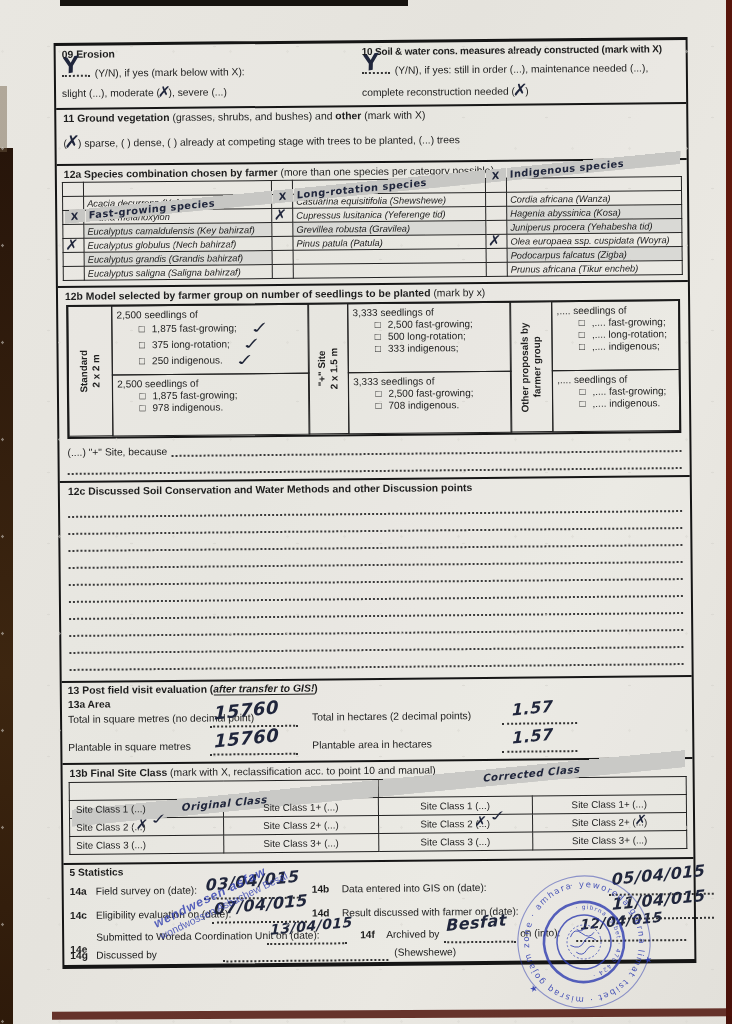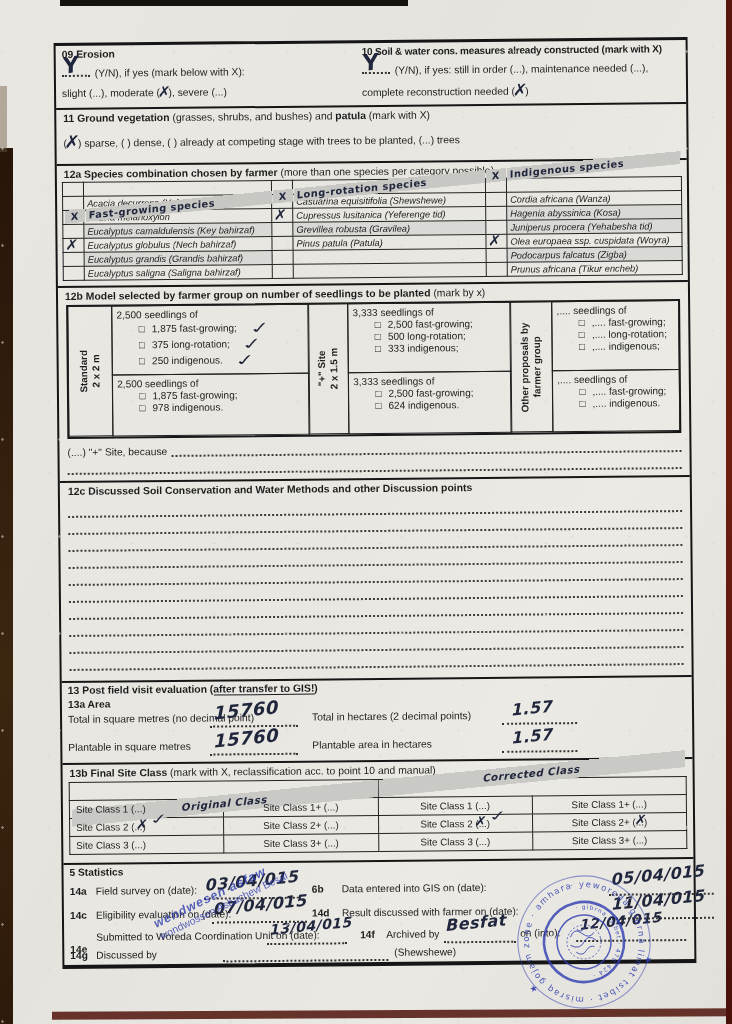--- a/index.html
+++ b/index.html
@@ -66,21 +66,21 @@
   .bec1{display:flex;align-items:flex-end;gap:4px;}
   .dotfill{flex:1;border-bottom:2px dotted #3a3a3a;height:9px;}
   .dotrow{height:15px;border-bottom:2px dotted #3a3a3a;}
 
   
   .s12c{padding:3px 8px 10px;}
 
   
   .s13{position:relative;height:80px;font-size:10.3px;}
   .abs{position:absolute;white-space:nowrap;}
-  .u{border-bottom:1.3px solid #1d1d1d;}
+  .u{border-bottom:1.3px solid #1d1d1d;font-style:italic;}
   .hd{font-size:16px;transform:rotate(-5deg) skewX(-6deg);letter-spacing:.5px;font-weight:bold;}
   .hd-lg{font-size:18px;}
   .lead{position:absolute;border-bottom:2px dotted #333;height:2px;}
 
   
   .s13b{padding-bottom:4px;}
   table.cls{border-collapse:collapse;margin:2px 6px 4px;width:calc(100% - 12px);}
   table.cls td{border:1.4px solid #222;height:15px;font-size:9.8px;text-align:center;position:relative;}
   table.cls tr.hd td{background:#c9c9c6;font-weight:bold;font-size:10.2px;}
   table.cls td.l{text-align:left;padding-left:6px;}
@@ -129,21 +129,21 @@
         <div class="ln">
           <span>complete reconstruction needed (</span><span class="hx" style="font-size:17px">✗</span><span>)</span>
         </div>
       </div>
     </div>
 
     <div class="sec s11">
       <div class="tline" style="padding:0">
         <span class="b">11 Ground vegetation</span>
         <span style="font-weight:normal">(grasses, shrubs, and bushes) and</span>
-        <span class="b">patula</span>
+        <span class="b">other</span>
         <span style="font-weight:normal">(mark with X)</span>
       </div>
       <div class="ln">
         <span>(</span><span class="hx" style="font-size:18px">✗</span><span>) sparse, (  ) dense, (  ) already at competing stage with trees to be planted, (...) trees</span>
       </div>
     </div>
 
     <div class="sec">
       <div class="tline"><span class="b">12a Species combination chosen by farmer</span> <span style="font-weight:normal">(more than one species per category possible)</span></div>
       <table class="sp">
@@ -287,21 +287,21 @@
               </div>
           </div>
           <div class="cellb">
             <div class="hdd">3,333 seedlings of</div>
             <div class="cbline">
                 <span class="cb">□</span>
                 <span>2,500 fast-growing;</span>
               </div>
             <div class="cbline">
                 <span class="cb">□</span>
-                <span>624 indigenous.</span>
+                <span>708 indigenous.</span>
               </div>
           </div>
           <div class="cellb">
             <div class="hdd">,.... seedlings of</div>
             <div class="cbline">
                 <span class="cb">□</span>
                 <span>,.... fast-growing;</span>
               </div>
             <div class="cbline">
                 <span class="cb">□</span>
@@ -379,21 +379,21 @@
       </tbody>
         </table>
     </div>
 
     <div class="sec s14">
       <span class="abs b" style="left:6px;top:2px">5 Statistics</span>
       <span class="abs b" style="left:6px;top:21px">14a</span>
       <span class="abs" style="left:32px;top:21px">Field survey on (date):</span>
       <span class="abs hand hd" style="left:142px;top:8px">03/04/015</span>
       <span class="lead" style="left:140px;top:32px;width:95px"></span>
-      <span class="abs b" style="left:248px;top:21px">6b</span>
+      <span class="abs b" style="left:248px;top:21px">14b</span>
       <span class="abs" style="left:278px;top:21px">Data entered into GIS on (date):</span>
       <span class="abs hand hd" style="left:548px;top:6px">05/04/015</span>
       <span class="lead" style="left:545px;top:32px;width:105px"></span>
       <span class="abs b" style="left:6px;top:45px">14c</span>
       <span class="abs" style="left:32px;top:45px">Eligibility evaluation on (date):</span>
       <span class="abs hand hd" style="left:150px;top:32px">07/04/015</span>
       <span class="lead" style="left:148px;top:56px;width:95px"></span>
       <span class="abs b" style="left:248px;top:45px">14d</span>
       <span class="abs" style="left:278px;top:45px">Result discussed with farmer on (date):</span>
       <span class="abs hand hd" style="left:548px;top:31px">11/04/015</span>

